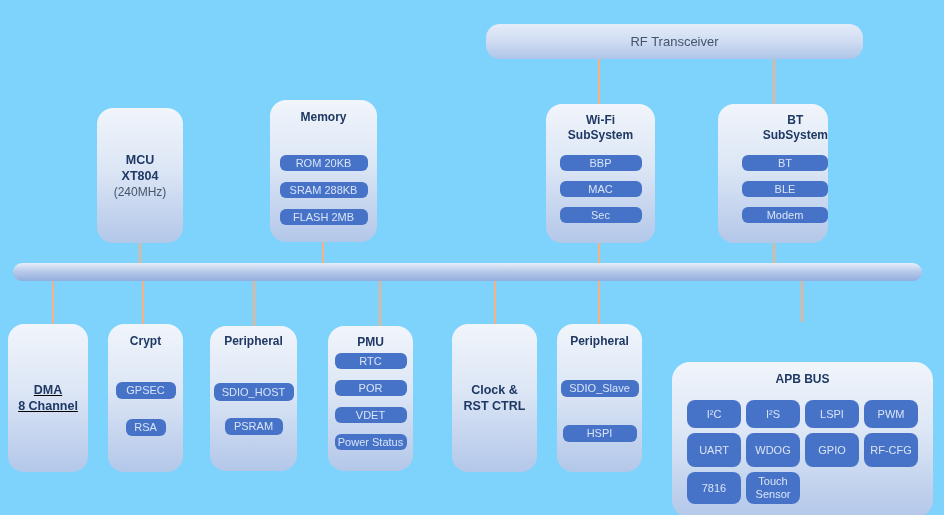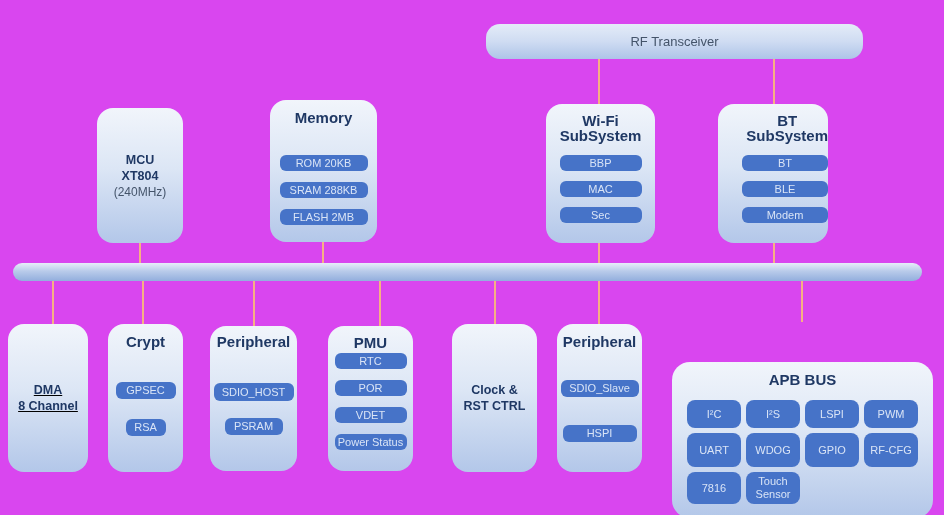--- a/index.html
+++ b/index.html
@@ -1,37 +1,37 @@
 <!DOCTYPE html>
 <html><head>
 <meta charset="utf-8">
 <style>
   html,body{margin:0;padding:0;background:#ffffff;}
   .stage{
-    position:relative;width:944px;height:515px;background:#d946ef;overflow:hidden;
+    position:relative;width:944px;height:515px;background:#7dd3fc;overflow:hidden;
     font-family:"Liberation Sans", sans-serif;
   }
   
   .node{
     position:absolute;border-radius:16px;
     background:linear-gradient(180deg,#f1f5fb 0%,#dce6f5 45%,#b3c7e9 100%);
     box-sizing:border-box;display:flex;flex-direction:column;align-items:center;
   }
   .rfbar{
     position:absolute;left:486px;top:24px;width:377px;height:35px;border-radius:14px;
     background:linear-gradient(180deg,#e4ecf8 0%,#cfdcf2 50%,#aec4e8 100%);
     display:flex;align-items:center;justify-content:center;
     font-size:13px;color:#44546a;
   }
   .bus{
     position:absolute;left:13px;top:263px;width:909px;height:18px;border-radius:9px;
     background:linear-gradient(180deg,#e7eef9 0%,#b9cbea 45%,#92aedd 100%);
   }
   .conn{position:absolute;width:2px;background:#f6b083;}
-  .title{font-weight:bold;color:#1f3864;font-size:15px;line-height:15px;text-align:center;}
+  .title{font-weight:bold;color:#1f3864;font-size:12px;line-height:15px;text-align:center;}
   .bigtext{font-weight:bold;color:#1f3864;font-size:12.5px;line-height:16px;text-align:center;}
   .subtext{font-weight:normal;color:#44546a;font-size:12px;line-height:16px;text-align:center;}
   .chip{
     background:#4673c8;color:#d9e4f6;border-radius:6px;
     display:flex;align-items:center;justify-content:center;
     font-size:11px;line-height:13px;text-align:center;flex:none;
   }
   .centerfill{flex:1;display:flex;flex-direction:column;align-items:center;justify-content:center;width:100%;}
   
   .mcu{left:97px;top:108px;width:86px;height:135px;}

